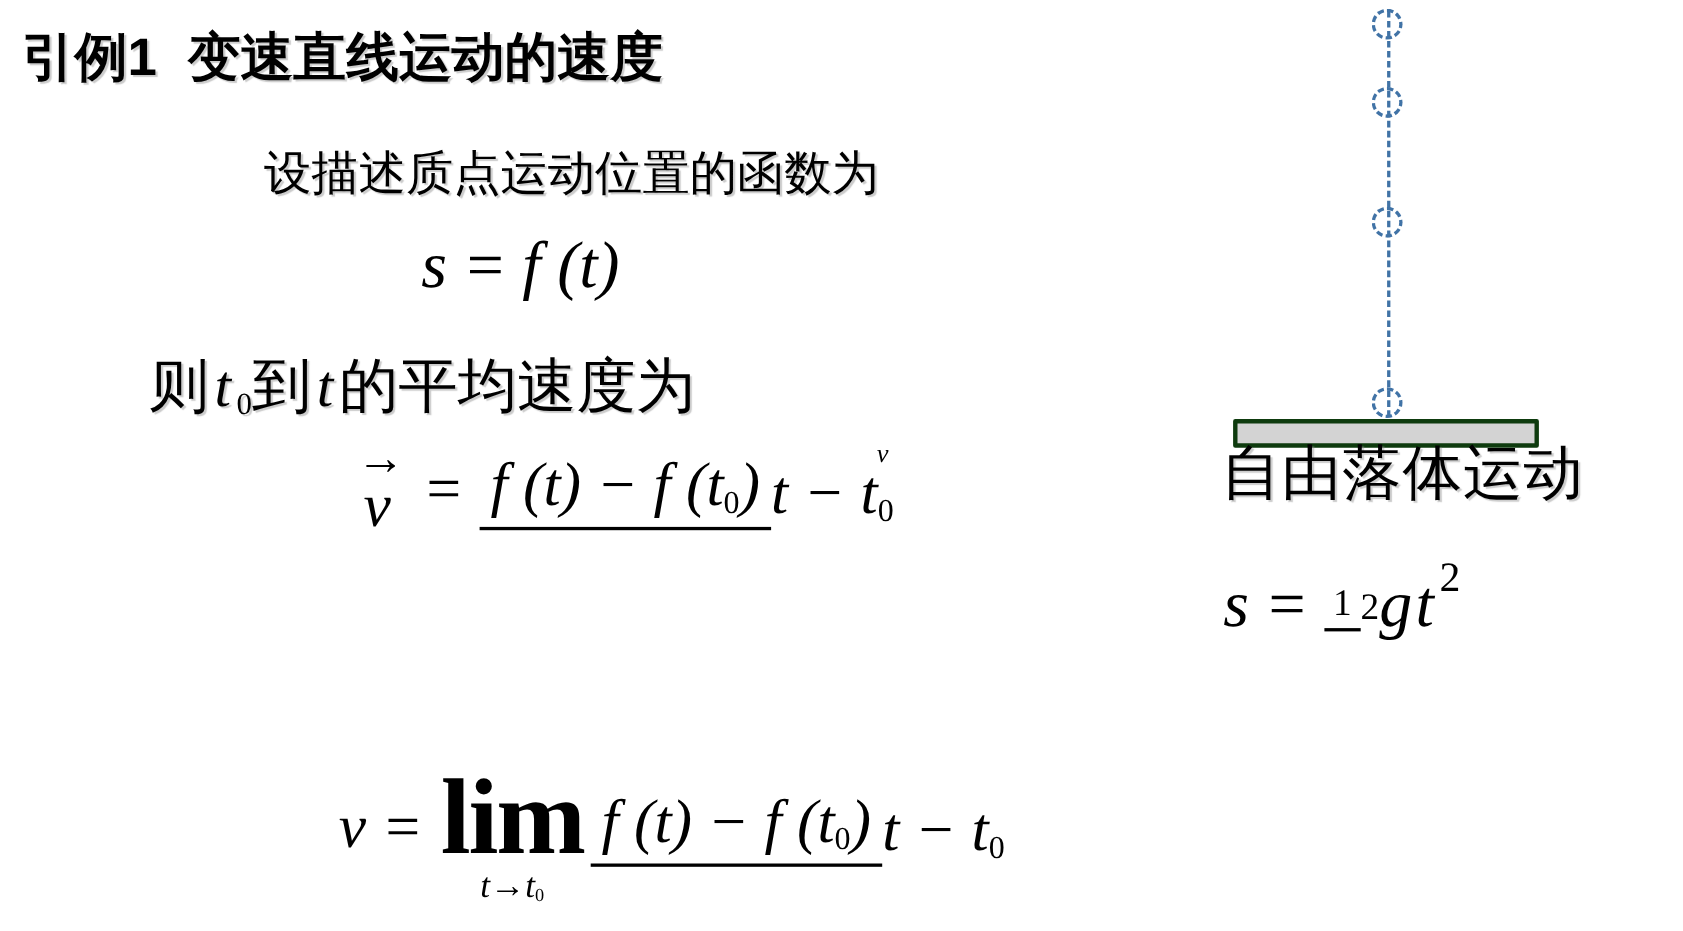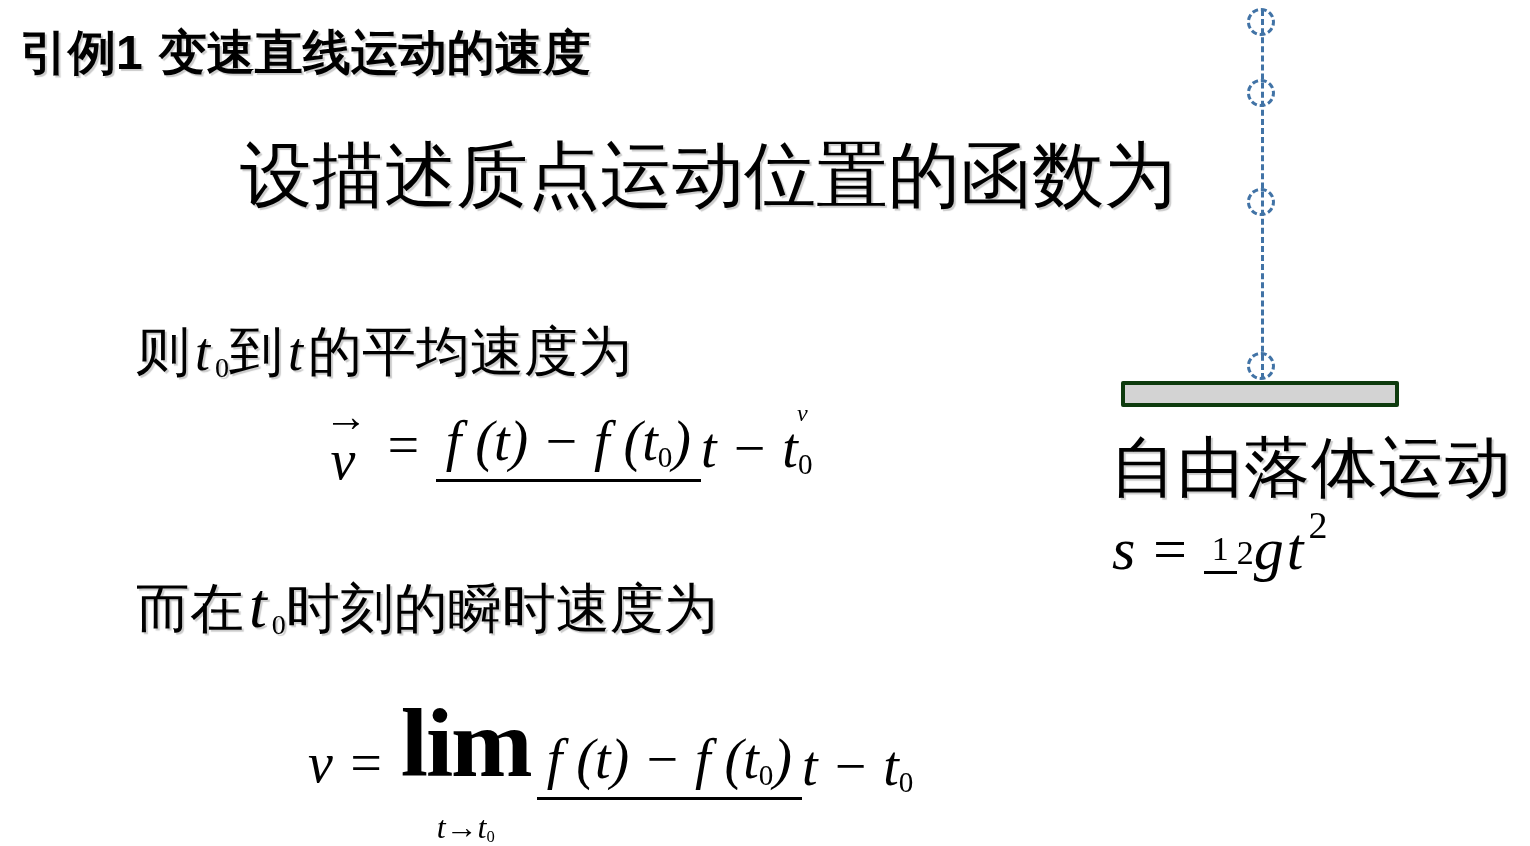--- a/index.html
+++ b/index.html
@@ -6,25 +6,25 @@
   .slide {
     position:relative; width:1530px; height:846px; background:#ffffff;
     overflow:hidden; color:#000;
     font-family:"Liberation Sans", sans-serif;
   }
   .abs { position:absolute; }
 
   
   .cjk { white-space:nowrap; text-shadow:2px 2px 1px rgba(140,140,140,0.45); }
   .title { left:20px; top:24px; font-size:48px; font-weight:bold; line-height:1.2; }
-  .title-text { margin-left:16px; }
-  .intro { left:240px; top:134px; font-size:72px; line-height:1.15; }
+  .title-text { margin-left:28px; }
+  .intro { left:240px; top:134px; font-size:43px; line-height:1.15; }
   .line3 { left:136px; top:318px; font-size:54px; line-height:1.25; }
   .line4 { left:136px; top:566px; font-size:54px; line-height:1.25; }
-  .caption { left:1110px; top:428px; font-size:66px; line-height:1.2; letter-spacing:1px; }
+  .caption { left:1110px; top:398px; font-size:54px; line-height:1.2; letter-spacing:1px; }
 
   
   .mt { font-family:"Liberation Serif", serif; font-style:italic; padding:0 5px; }
   .line4 .big { font-size:64px; }
   .msub {
     font-family:"Liberation Serif", serif; font-style:normal;
     font-size:0.52em; line-height:0; vertical-align:-0.25em;
   }
 
   
@@ -40,21 +40,21 @@
 
   .frac { display:inline-flex; align-items:center; }
   .frac .num { padding:0 10px 6px; border-bottom:3px solid #000; line-height:1.15; }
   .frac .den { padding-top:6px; line-height:1.15; }
 
   .stray-v { left:797px; top:400px; font-size:24px; }
 
   .f-lim { left:308px; top:680px; font-size:56px; display:flex; align-items:center; }
   .limblock { display:inline-flex; flex-direction:column; align-items:center; margin:24px 6px 0 2px; }
   .lim { font-style:normal; font-size:98px; line-height:0.80; letter-spacing:-2px;font-weight:bold; }
-  .limsub { font-size:32px; margin-top:27px; }
+  .limsub { font-size:32px; margin-top:4px; }
 
   .f-fall { left:1112px; top:515px; font-size:60px; display:flex; align-items:center; }
   .half { font-size:34px; font-style:normal; margin-top:4px; }
   .half .num { padding:0 8px 3px; border-bottom:3px solid #000; }
   .half .den { padding-top:3px; }
   .gt { margin-left:0; letter-spacing:3px; }
   .exp { font-style:normal; font-size:38px; align-self:flex-start; margin-top:-12px; margin-left:2px; }
 
   
   .fall-line { width:0; }
@@ -66,42 +66,42 @@
 <body>
 
 <div class="slide">
 
   <div class="cjk title abs">
     <span>引例1</span><span class="title-text">变速直线运动的速度</span>
   </div>
 
   <div class="cjk intro abs">设描述质点运动位置的函数为</div>
 
+  <div class="math f-pos abs">
+    <span>s</span><span class="eq">=</span><span>f (t)</span>
+  </div>
 
   <div class="cjk line3 abs">
     <span>则</span><span class="mt">t</span><sub class="msub">0</sub><span>到</span><span class="mt">t</span><span>的平均速度为</span>
   </div>
 
   <div class="math f-avg abs">
     <span class="vec">
       <span class="vec-arrow">→</span>
       <span class="vec-base">v</span>
     </span>
     <span class="eq">=</span>
     <span class="frac">
       <span class="num"><span>f (t) − f (t</span><sub class="msub">0</sub><span>)</span></span>
       <span class="den"><span>t − t</span><sub class="msub">0</sub></span>
     </span>
   </div>
 
   <div class="math stray-v abs">v</div>
 
-  <div class="cjk line4 abs">
-    <span>而在</span><span class="mt big">t</span><sub class="msub">0</sub><span>时刻的瞬时速度为</span>
-  </div>
 
   <div class="math f-lim abs">
     <span>v</span>
     <span class="eq">=</span>
     <span class="limblock">
       <span class="lim">lim</span>
       <span class="limsub"><span>t→t</span><sub class="msub">0</sub></span>
     </span>
     <span class="frac">
       <span class="num"><span>f (t) − f (t</span><sub class="msub">0</sub><span>)</span></span>

